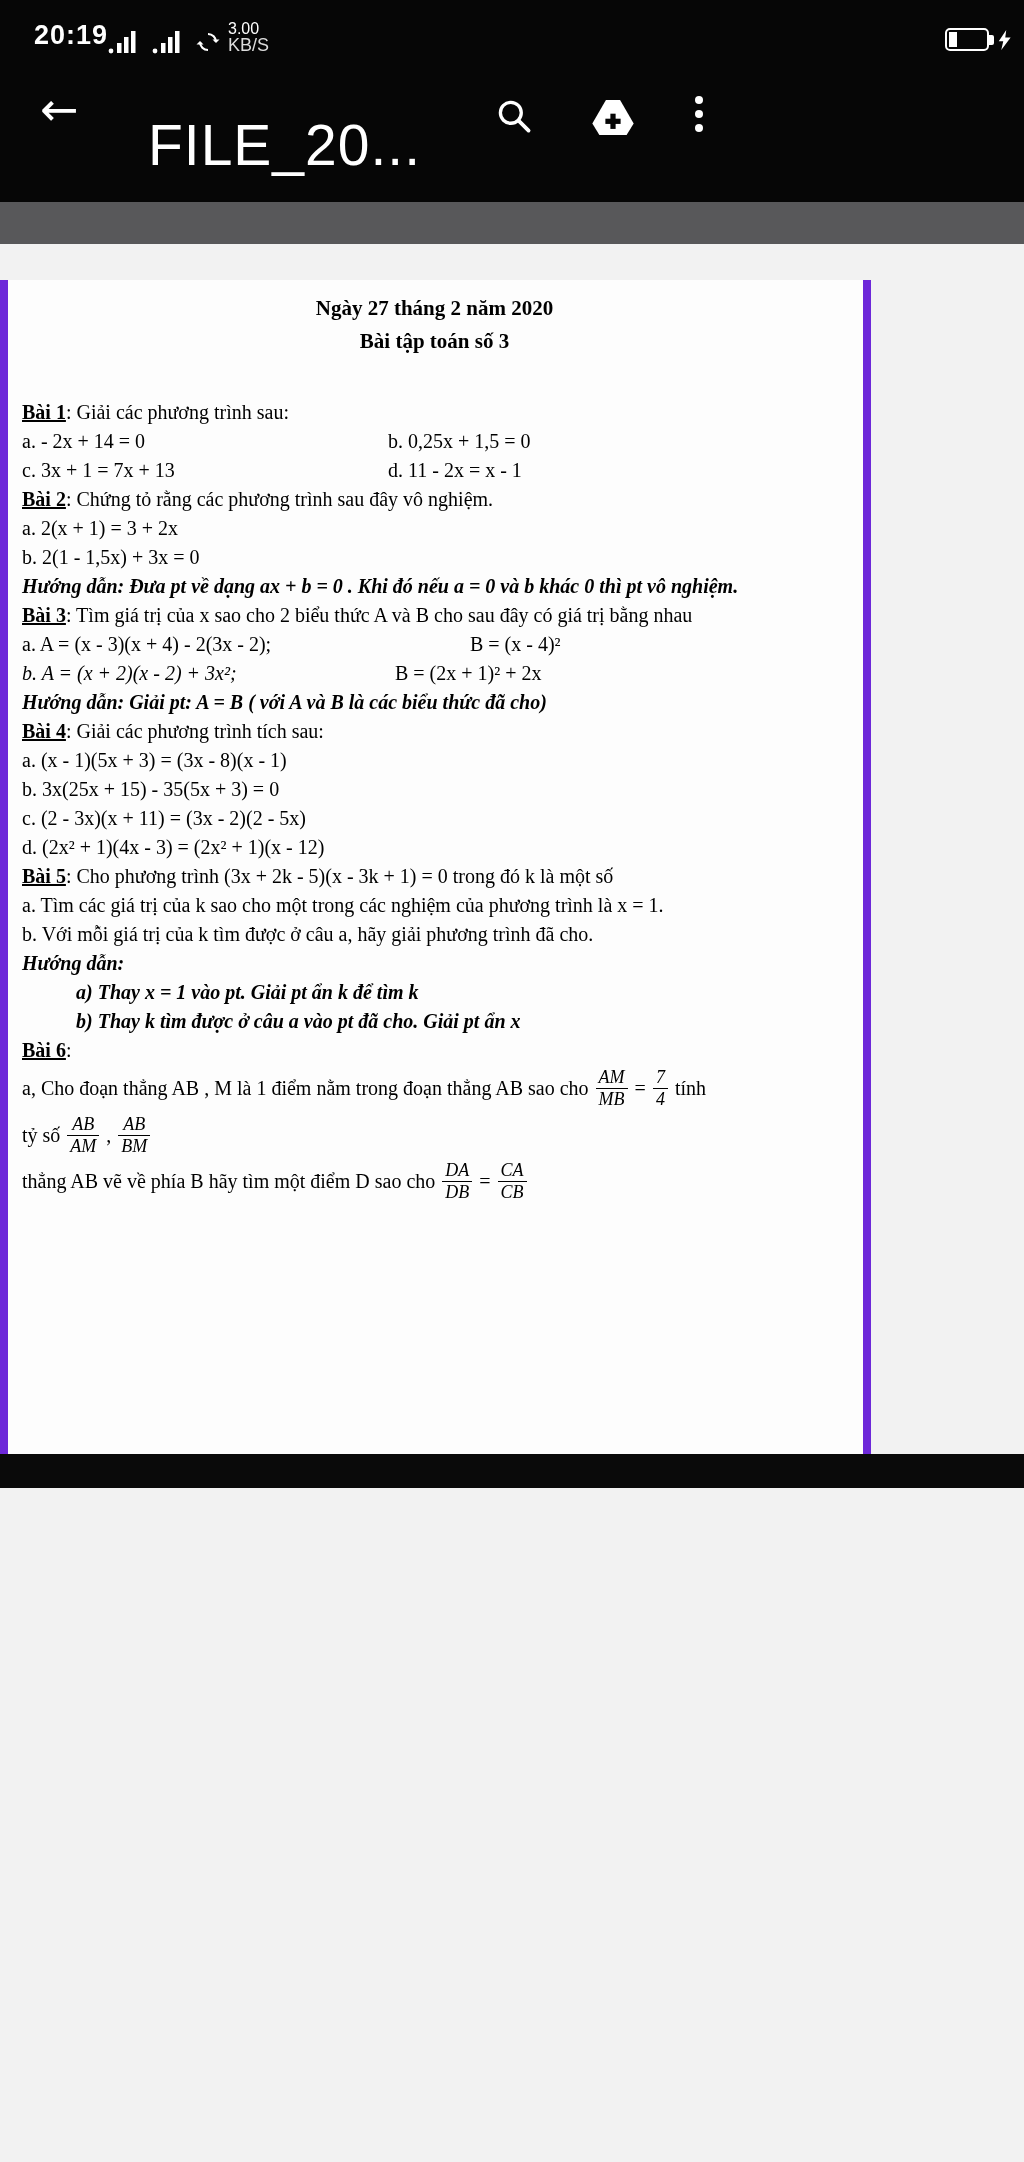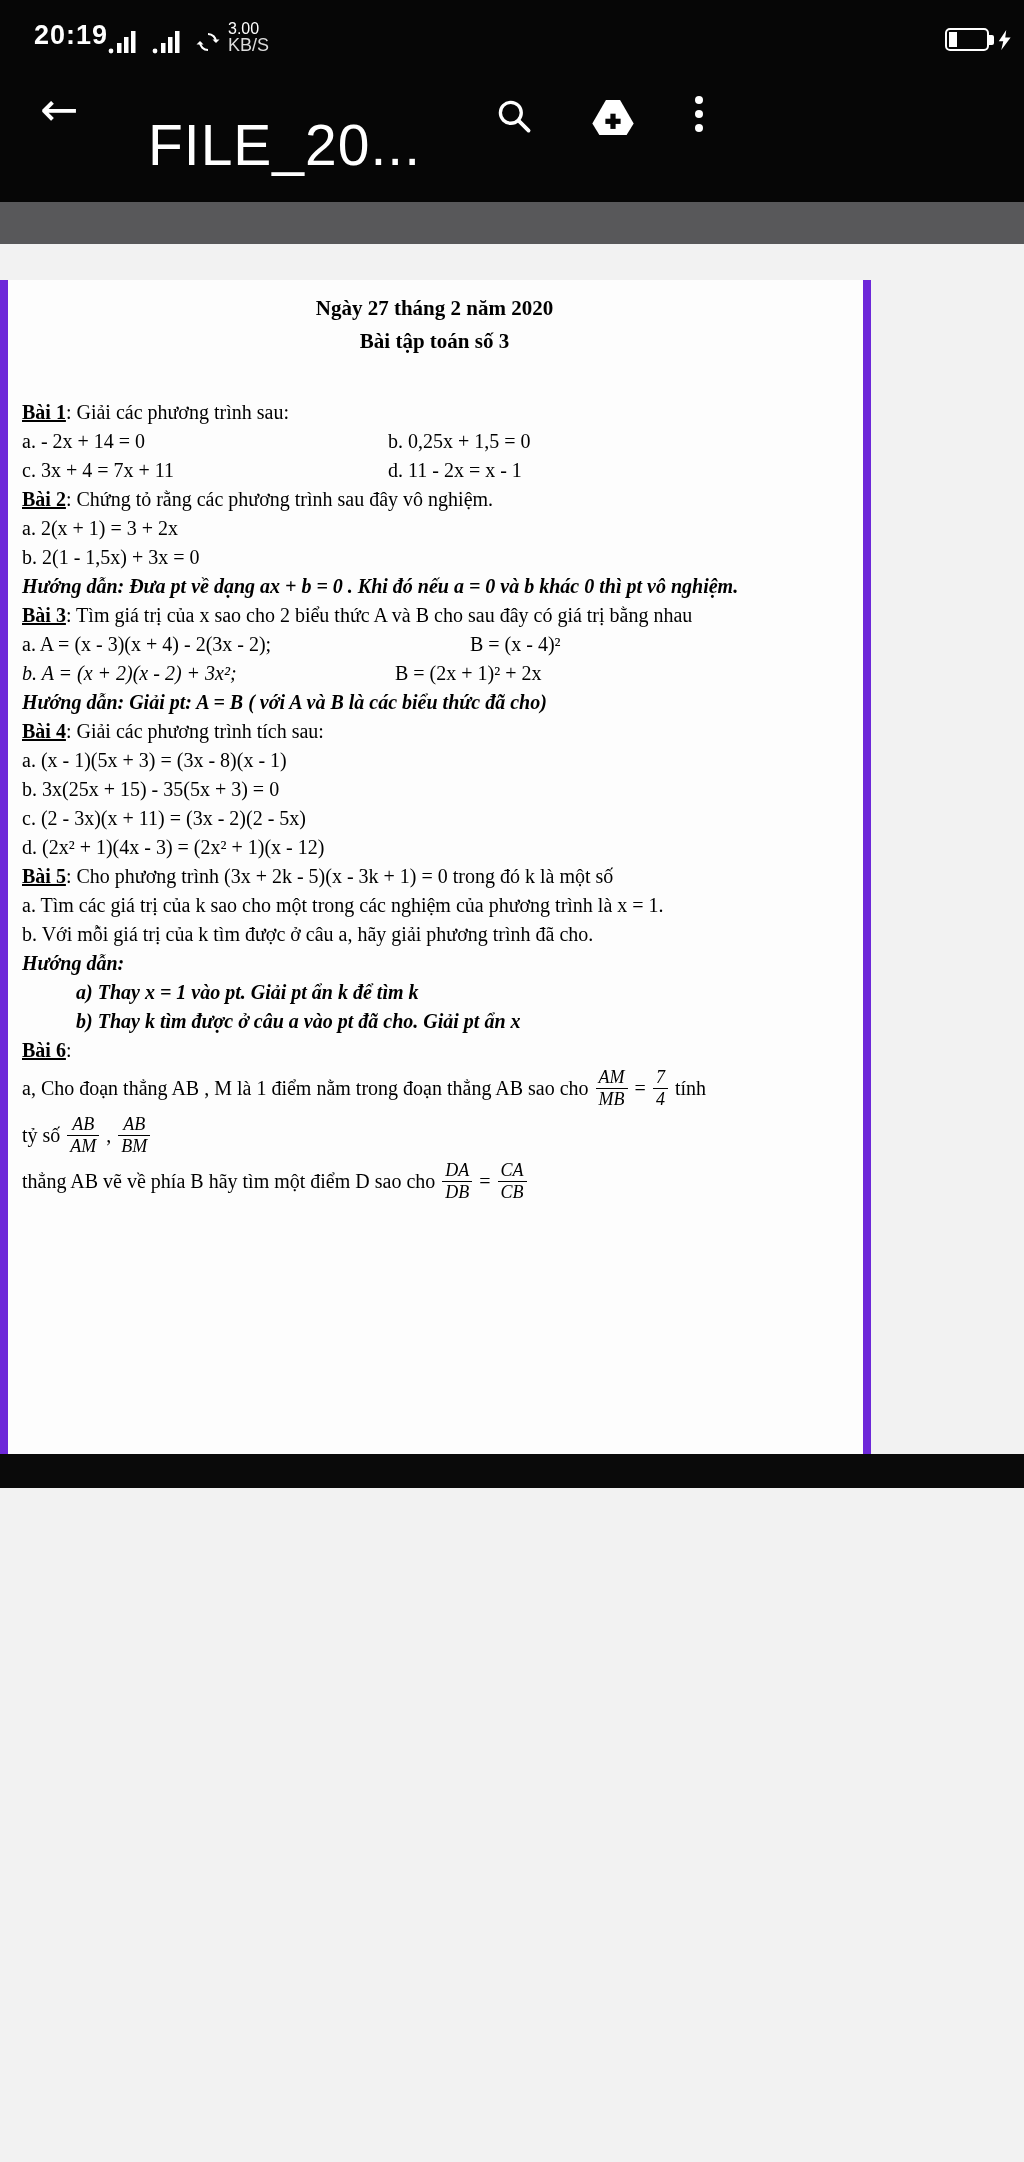--- a/index.html
+++ b/index.html
@@ -118,21 +118,21 @@
     <p class="center">Bài tập toán số 3</p>
 
     <p class="gap-top">
       <span class="lbl">Bài 1</span><span>:  Giải các phương trình sau:</span>
     </p>
     <p class="cols">
       <span class="w366">a. - 2x + 14 = 0</span>
       <span>b. 0,25x + 1,5 = 0</span>
     </p>
     <p class="cols">
-      <span class="w366">c. 3x + 4 = 7x + 11</span>
+      <span class="w366">c. 3x + 1 = 7x + 13</span>
       <span>d. 11 - 2x = x - 1</span>
     </p>
 
     <p>
       <span class="lbl">Bài 2</span><span>:  Chứng tỏ rằng các phương trình sau đây vô nghiệm.</span>
     </p>
     <p>a.  2(x + 1) = 3 + 2x</p>
     <p>b.  2(1 - 1,5x) + 3x = 0</p>
     <p class="bi">Hướng dẫn: Đưa pt về dạng ax + b = 0 . Khi đó nếu a = 0 và b khác 0 thì pt vô nghiệm.</p>
 

